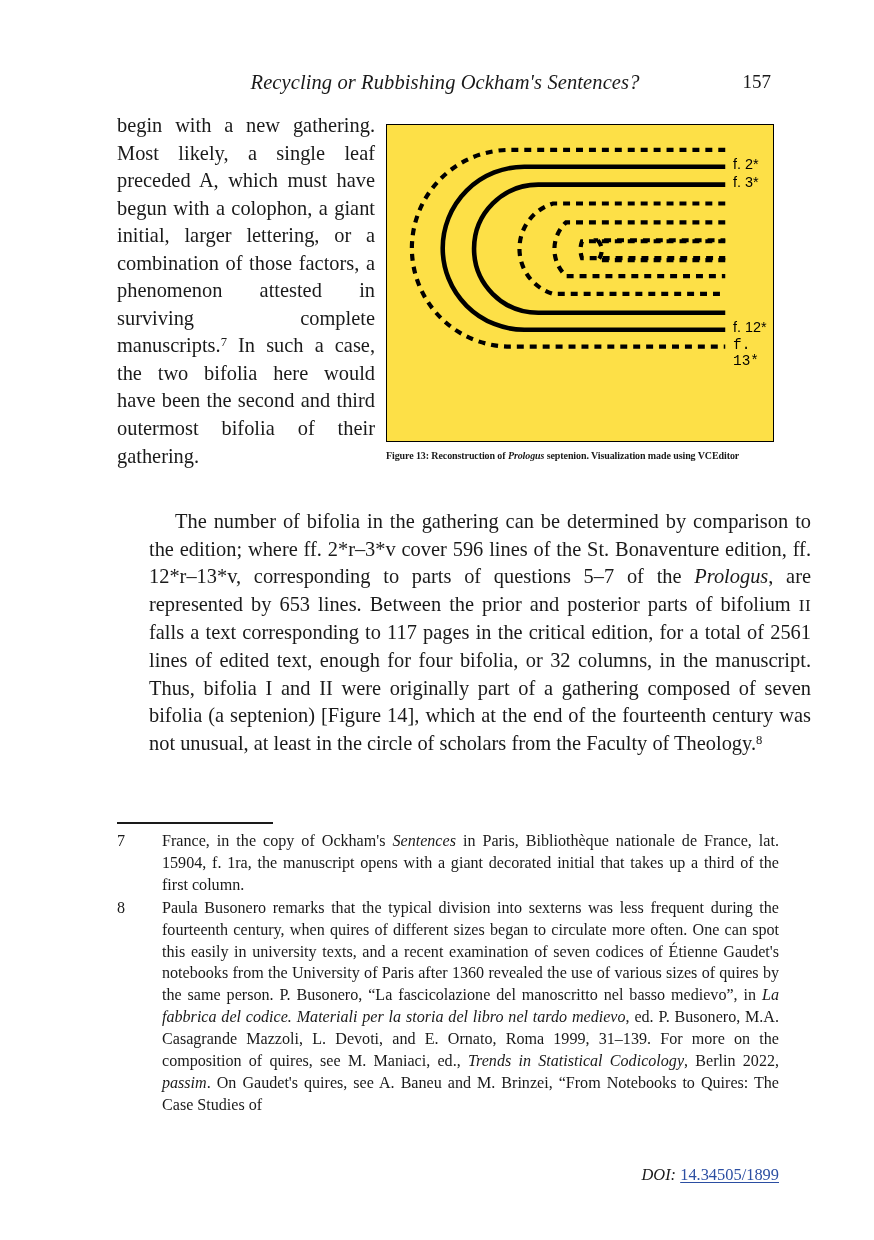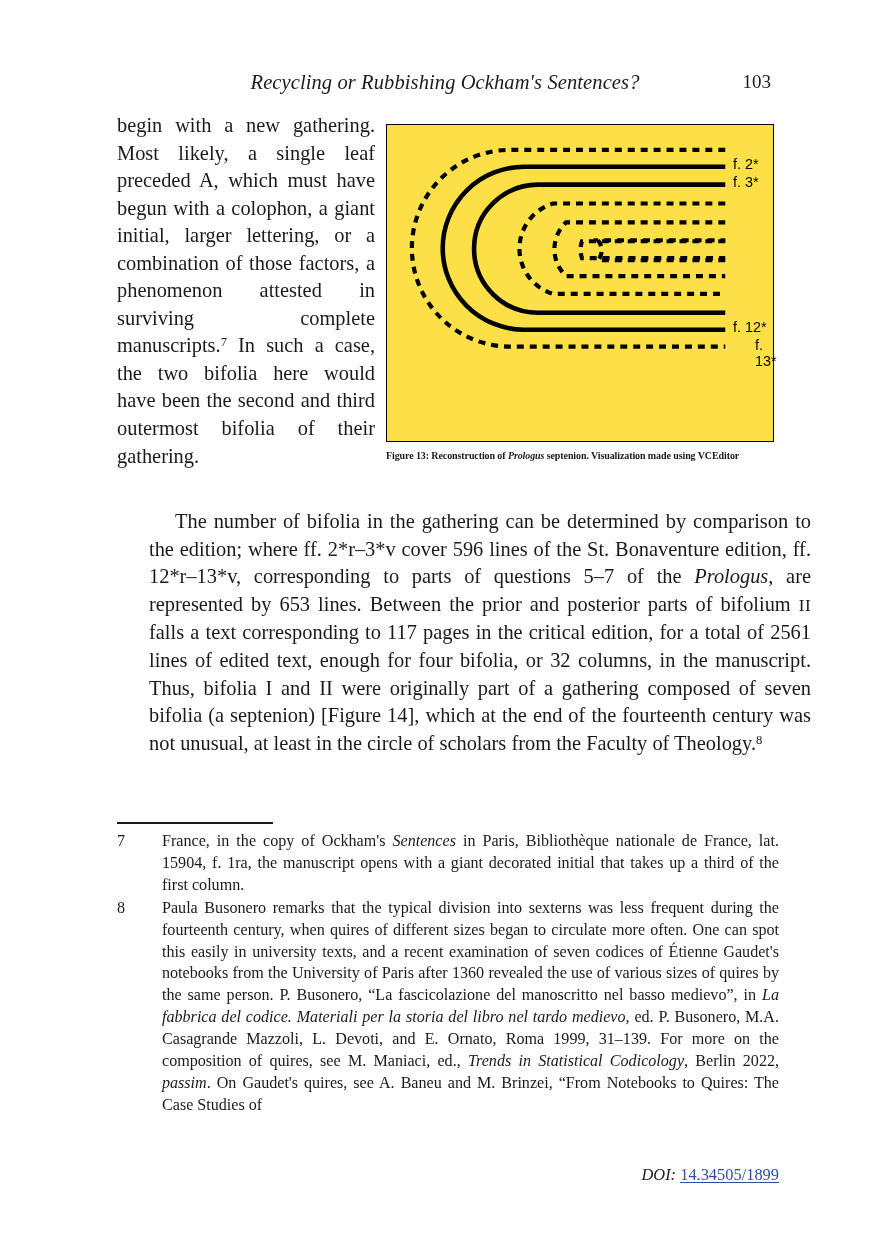--- a/index.html
+++ b/index.html
@@ -166,21 +166,21 @@
     text-underline-offset: 2px;
   }
 </style>
 </head>
 <body>
 
 <div class="page">
 
   <div class="runhead">
     <div class="runhead-title"><span>Recycling or Rubbishing Ockham's</span><span class="upright"> Sentences?</span></div>
-    <div class="runhead-page">103</div>
+    <div class="runhead-page">157</div>
   </div>
 
   <div class="col-narrow"><span>begin with a new gathering. Most likely, a single leaf preceded A, which must have begun with a colophon, a giant initial, larger lettering, or a combination of those factors, a phenomenon attested in surviving complete manuscripts.</span><sup>7</sup><span> In such a case, the two bifolia here would have been the second and third outermost bifolia of their gathering.</span></div>
 
   <div class="figure-wrap">
     <div class="figure-box">
       <svg viewBox="0 0 388 318" preserveAspectRatio="none">
 
         <g fill="none" stroke="#000000" stroke-linecap="butt">
 
@@ -196,21 +196,21 @@
 
           <path d="M 340 117 L 196 117 A 26 26 0 0 0 196 134 L 340 134" stroke-width="4.2" stroke-dasharray="7 6"></path>
 
           <path d="M 340 136 L 212 136 A 15 15 0 0 0 212 116 L 340 116" stroke-width="4.2" stroke-dasharray="7 6"></path>
         </g>
       </svg>
 
       <div style="position:absolute; left:346px; top:31px; font-family:'Liberation Sans', sans-serif; font-size:14.4px; color:#000;">f. 2*</div>
       <div style="position:absolute; left:346px; top:49px; font-family:Liberation Sans, sans-serif; font-size:14.4px; color:#000;">f. 3*</div>
       <div style="position:absolute; left:346px; top:194px; font-family:'Liberation Sans', sans-serif; font-size:14.4px; color:#000;">f. 12*</div>
-      <div style="position:absolute; left:346px; top:212px; font-family:Liberation Sans, sans-serif; font-size:14.4px; color:#000;margin-left:22px;">f. 13*</div>
+      <div style="position:absolute; left:346px; top:212px; font-family:Liberation Mono, monospace; font-size:14.4px; color:#000;">f. 13*</div>
     </div>
 
     <div class="figcaption"><span>Figure 13: Reconstruction of </span><i>Prologus</i><span> septenion. Visualization made using VCEditor</span></div>
   </div>
 
   <div class="body">
     <p><span>The number of bifolia in the gathering can be determined by comparison to the edition; where ff. 2*r–3*v cover 596 lines of the St. Bonaventure edition, ff. 12*r–13*v, corresponding to parts of questions 5–7 of the </span><i>Prologus</i><span>, are represented by 653 lines. Between the prior and posterior parts of bifolium </span><span class="sc">II</span><span> falls a text corresponding to 117 pages in the critical edition, for a total of 2561 lines of edited text, enough for four bifolia, or 32 columns, in the manuscript. Thus, bifolia I and II were originally part of a gathering composed of seven bifolia (a septenion) [Figure 14], which at the end of the fourteenth century was not unusual, at least in the circle of scholars from the Faculty of Theology.</span><sup>8</sup></p>
   </div>
 
   <div class="fn-rule"></div>

